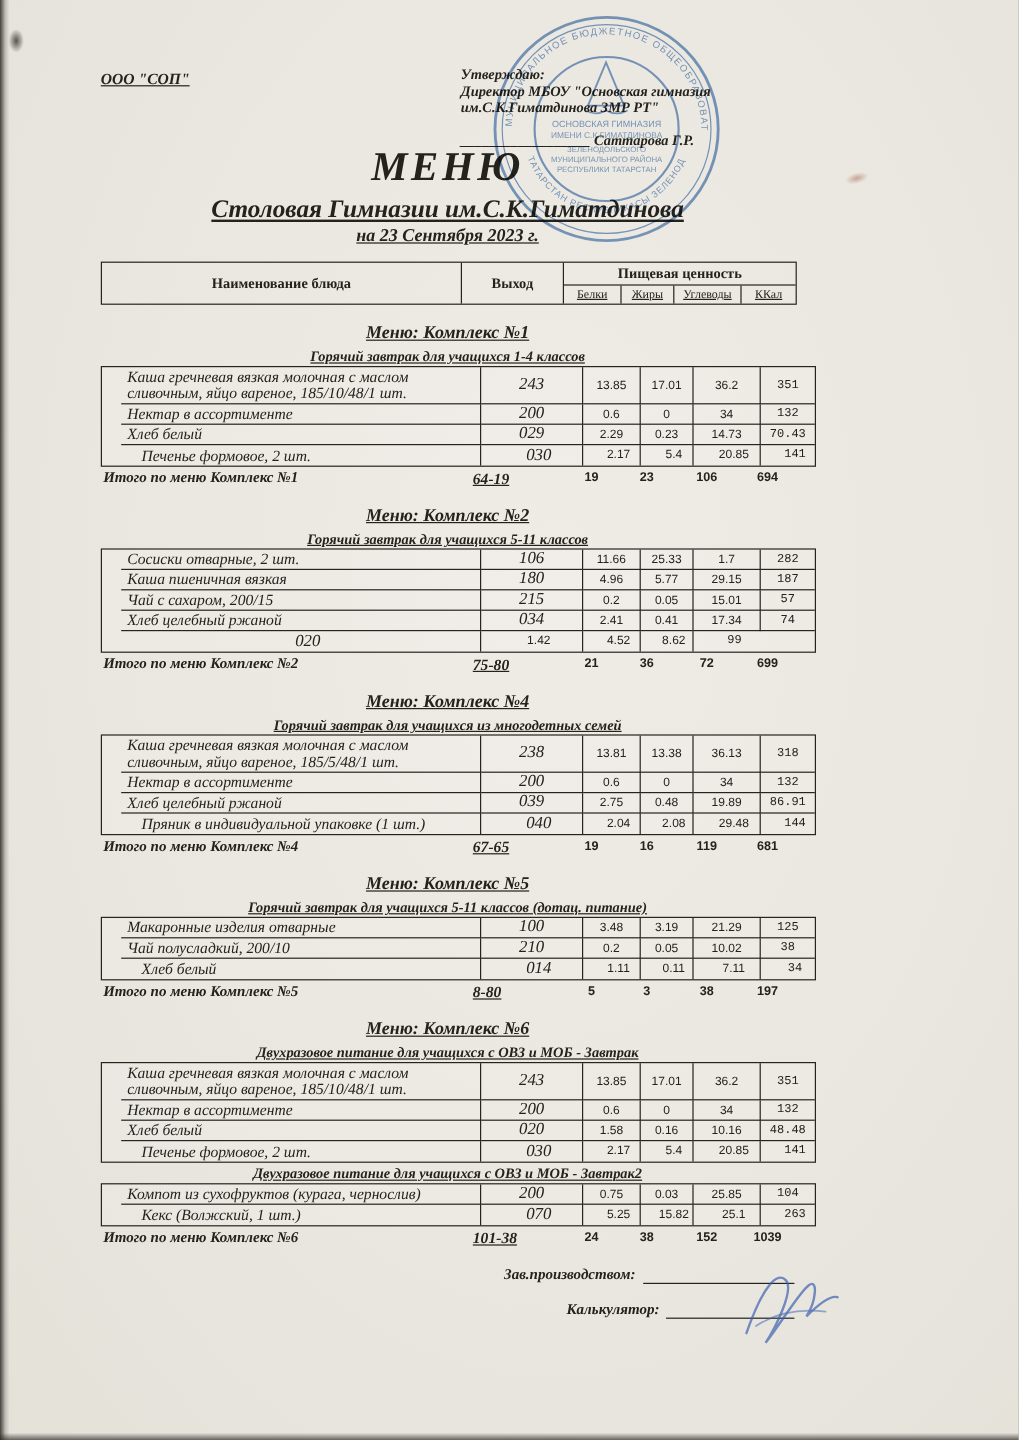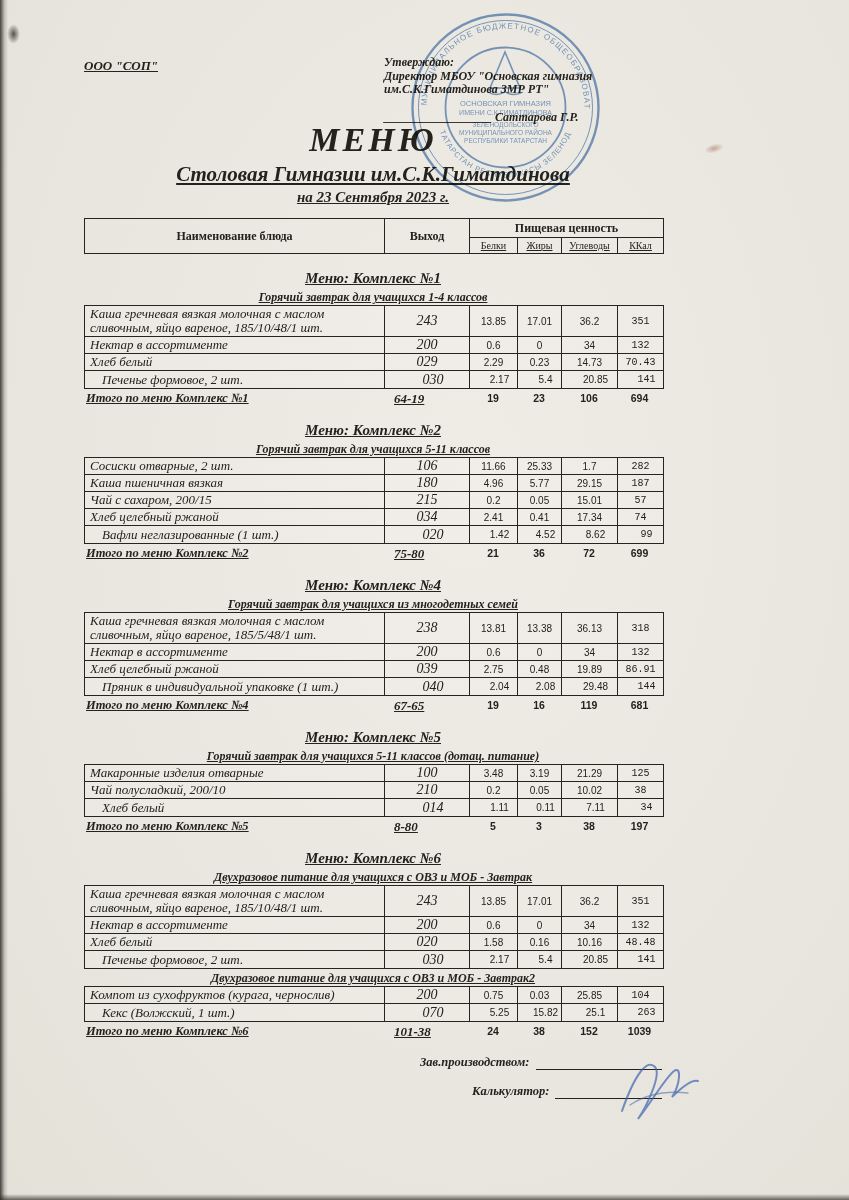--- a/index.html
+++ b/index.html
@@ -49,31 +49,31 @@
   .ht-out{grid-column:2;grid-row:1/3;font:bold 12px "Liberation Serif", serif;}
   .ht-nutrition{grid-column:3/7;grid-row:1;border-right:none;border-bottom:1px solid #26241f;font:bold 12px "Liberation Serif", serif;}
   .ht-sub{grid-row:2;font:10px "Liberation Serif", serif;text-decoration:underline;}
   .ht-sub.last-col{border-right:none;}
 
   .section-title{margin:15px 0 3px;text-align:center;
     font:bold italic 15px "Liberation Serif", serif;line-height:18px;text-decoration:underline;}
   .block-header{margin:2px 0 1px;text-align:center;
     font:bold italic 12px "Liberation Serif", serif;line-height:14px;text-decoration:underline;}
 
-  .grid-table{border:1.4px solid #26241f;background:rgba(255,255,255,.12);}
+  .grid-table{border:1.4px solid #26241f;background:rgba(255,255,255,.12);padding-left:16px;}
   .cell{border-right:1px solid #26241f;border-bottom:1px solid #26241f;
     min-height:17px;display:flex;align-items:center;box-sizing:border-box;}
   .cell.last-col{border-right:none;font-family:Liberation Mono, monospace;}
   .cell.bb0{border-bottom:none;margin-left:12px;}
   .dish{font:italic 13px "Liberation Serif", serif;line-height:14px;padding:1px 5px;}
   .out{justify-content:center;font:italic 14px "Liberation Serif", serif;}
   .num{justify-content:center;font:10px "Liberation Sans", sans-serif;}
 
   .total-row{margin-top:2px;}
-  .total-name{font:bold italic 12.5px "Liberation Serif", serif;text-decoration:underline;padding-left:2px;line-height:15px;}
+  .total-name{font:bold italic 12.5px "Liberation Serif", serif;padding-left:2px;line-height:15px;}
   .total-out{font:bold italic 13px "Liberation Serif", serif;text-decoration:underline;padding-left:10px;line-height:15px;}
   .total-num{font:bold 10.5px "Liberation Sans", sans-serif;text-align:center;line-height:15px;}
 
   .footer{position:relative;margin:16px 0 0 336px;font:bold italic 12.5px "Liberation Serif", serif;}
   .footer-line{display:flex;align-items:flex-end;line-height:15px;margin-bottom:14px;}
   .footer-line.indent{margin-left:52px;}
   .sig-line{display:inline-block;width:128px;border-bottom:1px solid #24221d;margin-left:6px;height:13px;}
   .signature{position:absolute;left:188px;top:-14px;width:100px;height:86px;opacity:.85;}
 </style>
 </head>
@@ -197,21 +197,20 @@
             <div class="cell num">0.2</div>
             <div class="cell num">0.05</div>
             <div class="cell num">15.01</div>
             <div class="cell num last-col">57</div>
             <div class="cell dish">Хлеб  целебный ржаной</div>
             <div class="cell out">034</div>
             <div class="cell num">2.41</div>
             <div class="cell num">0.41</div>
             <div class="cell num">17.34</div>
             <div class="cell num last-col">74</div>
-            <div class="cell dish bb0">Вафли неглазированные (1 шт.)</div>
             <div class="cell out bb0">020</div>
             <div class="cell num bb0">1.42</div>
             <div class="cell num bb0">4.52</div>
             <div class="cell num bb0">8.62</div>
             <div class="cell num last-col bb0">99</div>
           </div>
           <div class="total-row">
             <div class="total-name">Итого по меню Комплекс №2</div>
             <div class="total-out">75-80</div>
             <div class="total-num">21</div>

